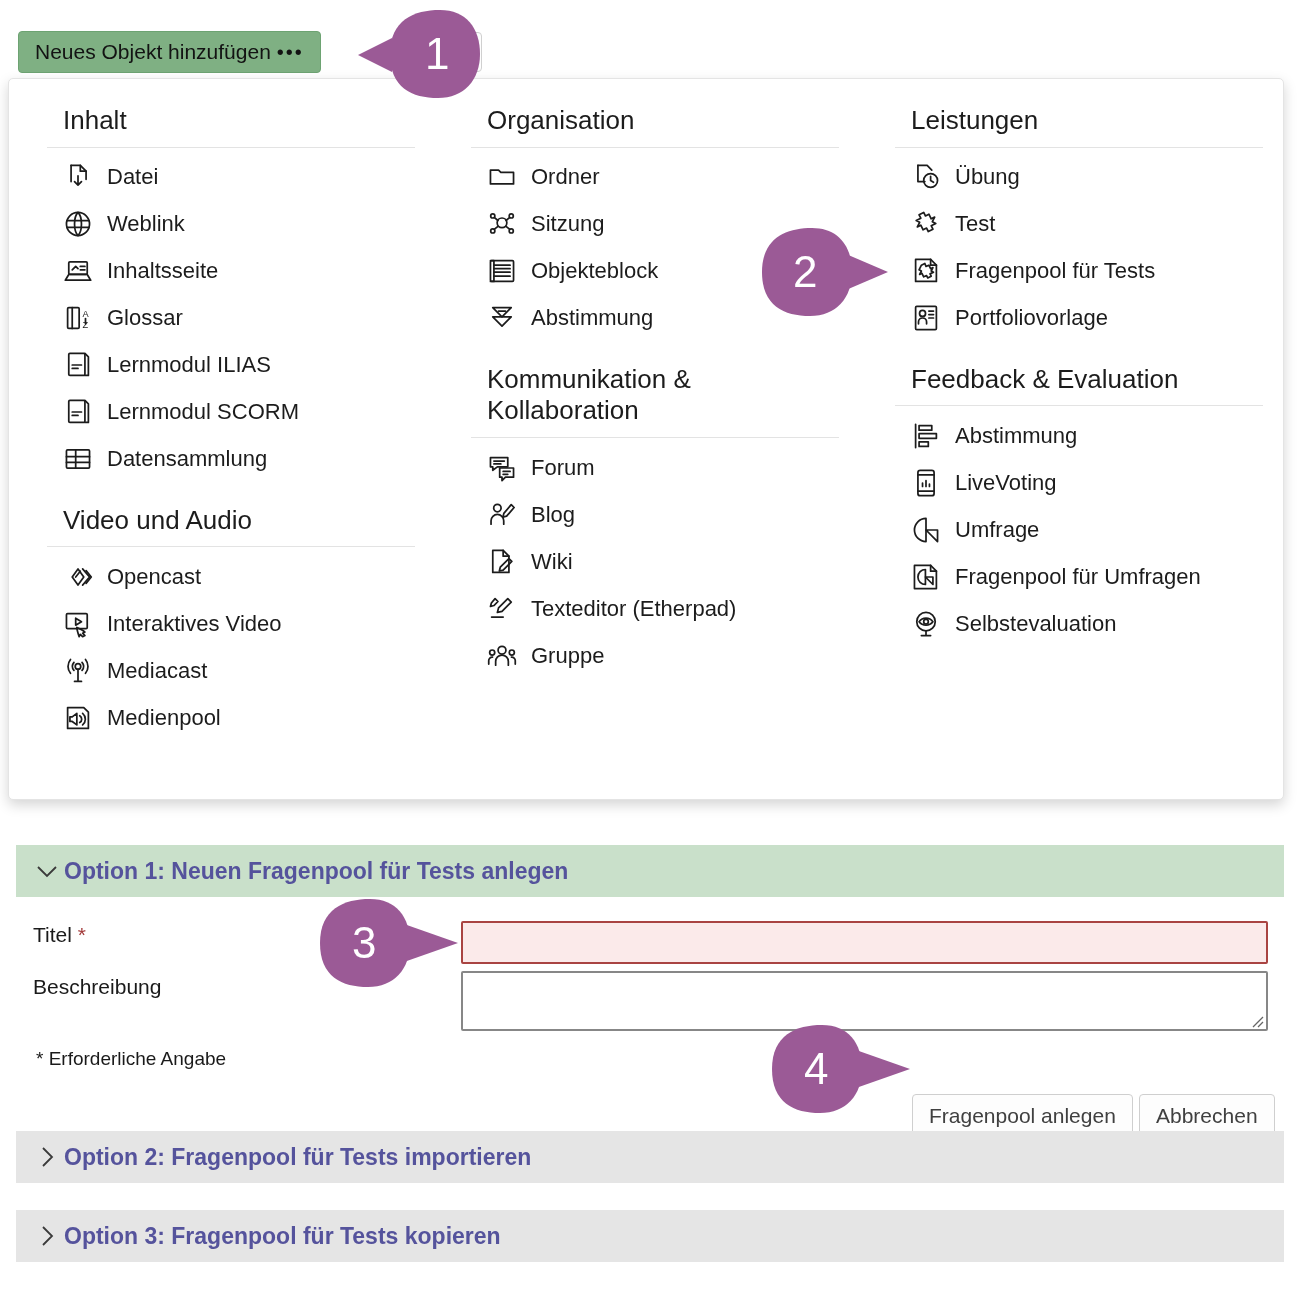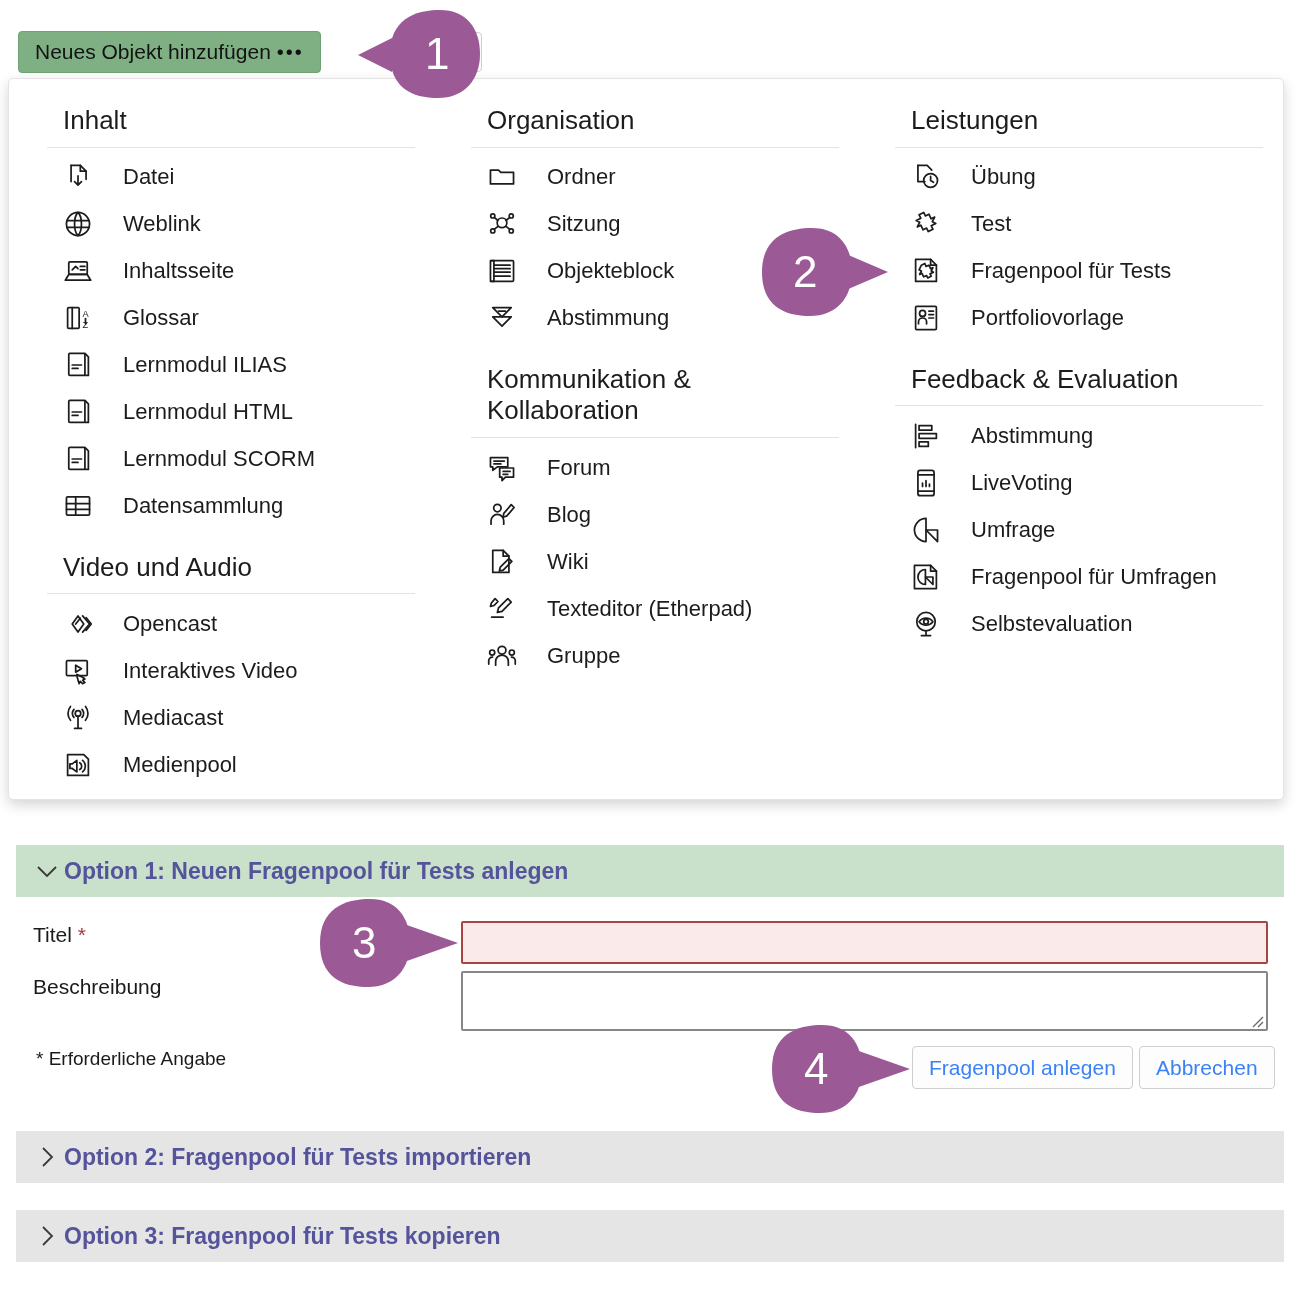--- a/index.html
+++ b/index.html
@@ -43,21 +43,21 @@
   .col-3 { left: 886px; }
 
   .group-title {
     font-size: 26px; font-weight: 400; color: #1c1c1c;
     padding: 0 0 10px 16px; line-height: 1.22;
     border-bottom: 1px solid #e3e3e3;
   }
   .group-title.mt { margin-top: 22px; }
   .items { padding-top: 6px; }
   .item {
-    display: flex; align-items: center; gap: 30px;
+    display: flex; align-items: center; gap: 14px;
     height: 47px; padding-left: 16px; cursor: pointer;
     font-size: 22px; color: #1c1c1c; white-space: nowrap;
   }
   .ico { width: 30px; height: 30px; flex: 0 0 30px; display: block; }
   .ico svg { display: block; width: 30px; height: 30px; }
 
   
   .opt-head {
     position: absolute; left: 16px; width: 1268px; height: 52px;
     background: #c9e0ca; display: flex; align-items: center; gap: 4px;
@@ -90,22 +90,22 @@
     position: absolute; left: 1248px; top: 1012px; width: 16px; height: 16px;
     pointer-events: none;
   }
   .hint {
     position: absolute; left: 36px; top: 1048px; font-size: 19px; color: #1a1a1a;
     white-space: nowrap;
   }
   .btn-form {
     position: absolute; height: 43px; padding: 0 16px;
     background: #fdfdfd; border: 1px solid #cfcfcf; border-radius: 4px;
-    font-size: 21px; color: #3b82f6; line-height: 41px; white-space: nowrap;
-    cursor: pointer; font-family: "Liberation Sans", sans-serif;
+    font-size: 21px; color: #404040; line-height: 41px; white-space: nowrap;
+    cursor: pointer; font-family: "Liberation Sans", sans-serif; margin-top: 48px;
   }
   #btn-create { left: 912px; top: 1046px; }
   #btn-cancel { left: 1139px; top: 1046px; }
 
   
   .marker { position: absolute; pointer-events: none; }
   .marker svg { display: block; overflow: visible; }
   .marker .num {
     position: absolute; color: #ffffff; font-size: 44px; font-weight: 400;
     font-family: "Liberation Sans", sans-serif; line-height: 1;
@@ -184,30 +184,20 @@
               <span>Lernmodul ILIAS</span>
             </div>
             <div class="item">
               <span class="ico">
                 <svg viewBox="0 0 26 26">
                   <rect x="5" y="3" width="14" height="19" rx="1" fill="none" stroke="#1c1c1c" stroke-width="1.5" stroke-linecap="round" stroke-linejoin="round"></rect>
                   <path d="M19 3 l3 3 v16 h-3" fill="none" stroke="#1c1c1c" stroke-width="1.5" stroke-linecap="round" stroke-linejoin="round"></path>
                   <path d="M8 13 h8 M8 16 h5" fill="none" stroke="#1c1c1c" stroke-width="1.5" stroke-linecap="round" stroke-linejoin="round"></path>
                 </svg>
               </span>
-              <span>Lernmodul HTML</span>
-            </div>
-            <div class="item">
-              <span class="ico">
-                <svg viewBox="0 0 26 26">
-                  <rect x="5" y="3" width="14" height="19" rx="1" fill="none" stroke="#1c1c1c" stroke-width="1.5" stroke-linecap="round" stroke-linejoin="round"></rect>
-                  <path d="M19 3 l3 3 v16 h-3" fill="none" stroke="#1c1c1c" stroke-width="1.5" stroke-linecap="round" stroke-linejoin="round"></path>
-                  <path d="M8 13 h8 M8 16 h5" fill="none" stroke="#1c1c1c" stroke-width="1.5" stroke-linecap="round" stroke-linejoin="round"></path>
-                </svg>
-              </span>
               <span>Lernmodul SCORM</span>
             </div>
             <div class="item">
               <span class="ico">
                 <svg viewBox="0 0 26 26">
                   <rect x="3" y="5" width="20" height="16" rx="1" fill="none" stroke="#1c1c1c" stroke-width="1.5" stroke-linecap="round" stroke-linejoin="round"></rect>
                   <path d="M3 11 h20 M3 16 h20 M11 5 v16" fill="none" stroke="#1c1c1c" stroke-width="1.5" stroke-linecap="round" stroke-linejoin="round"></path>
                 </svg>
               </span>
               <span>Datensammlung</span>

